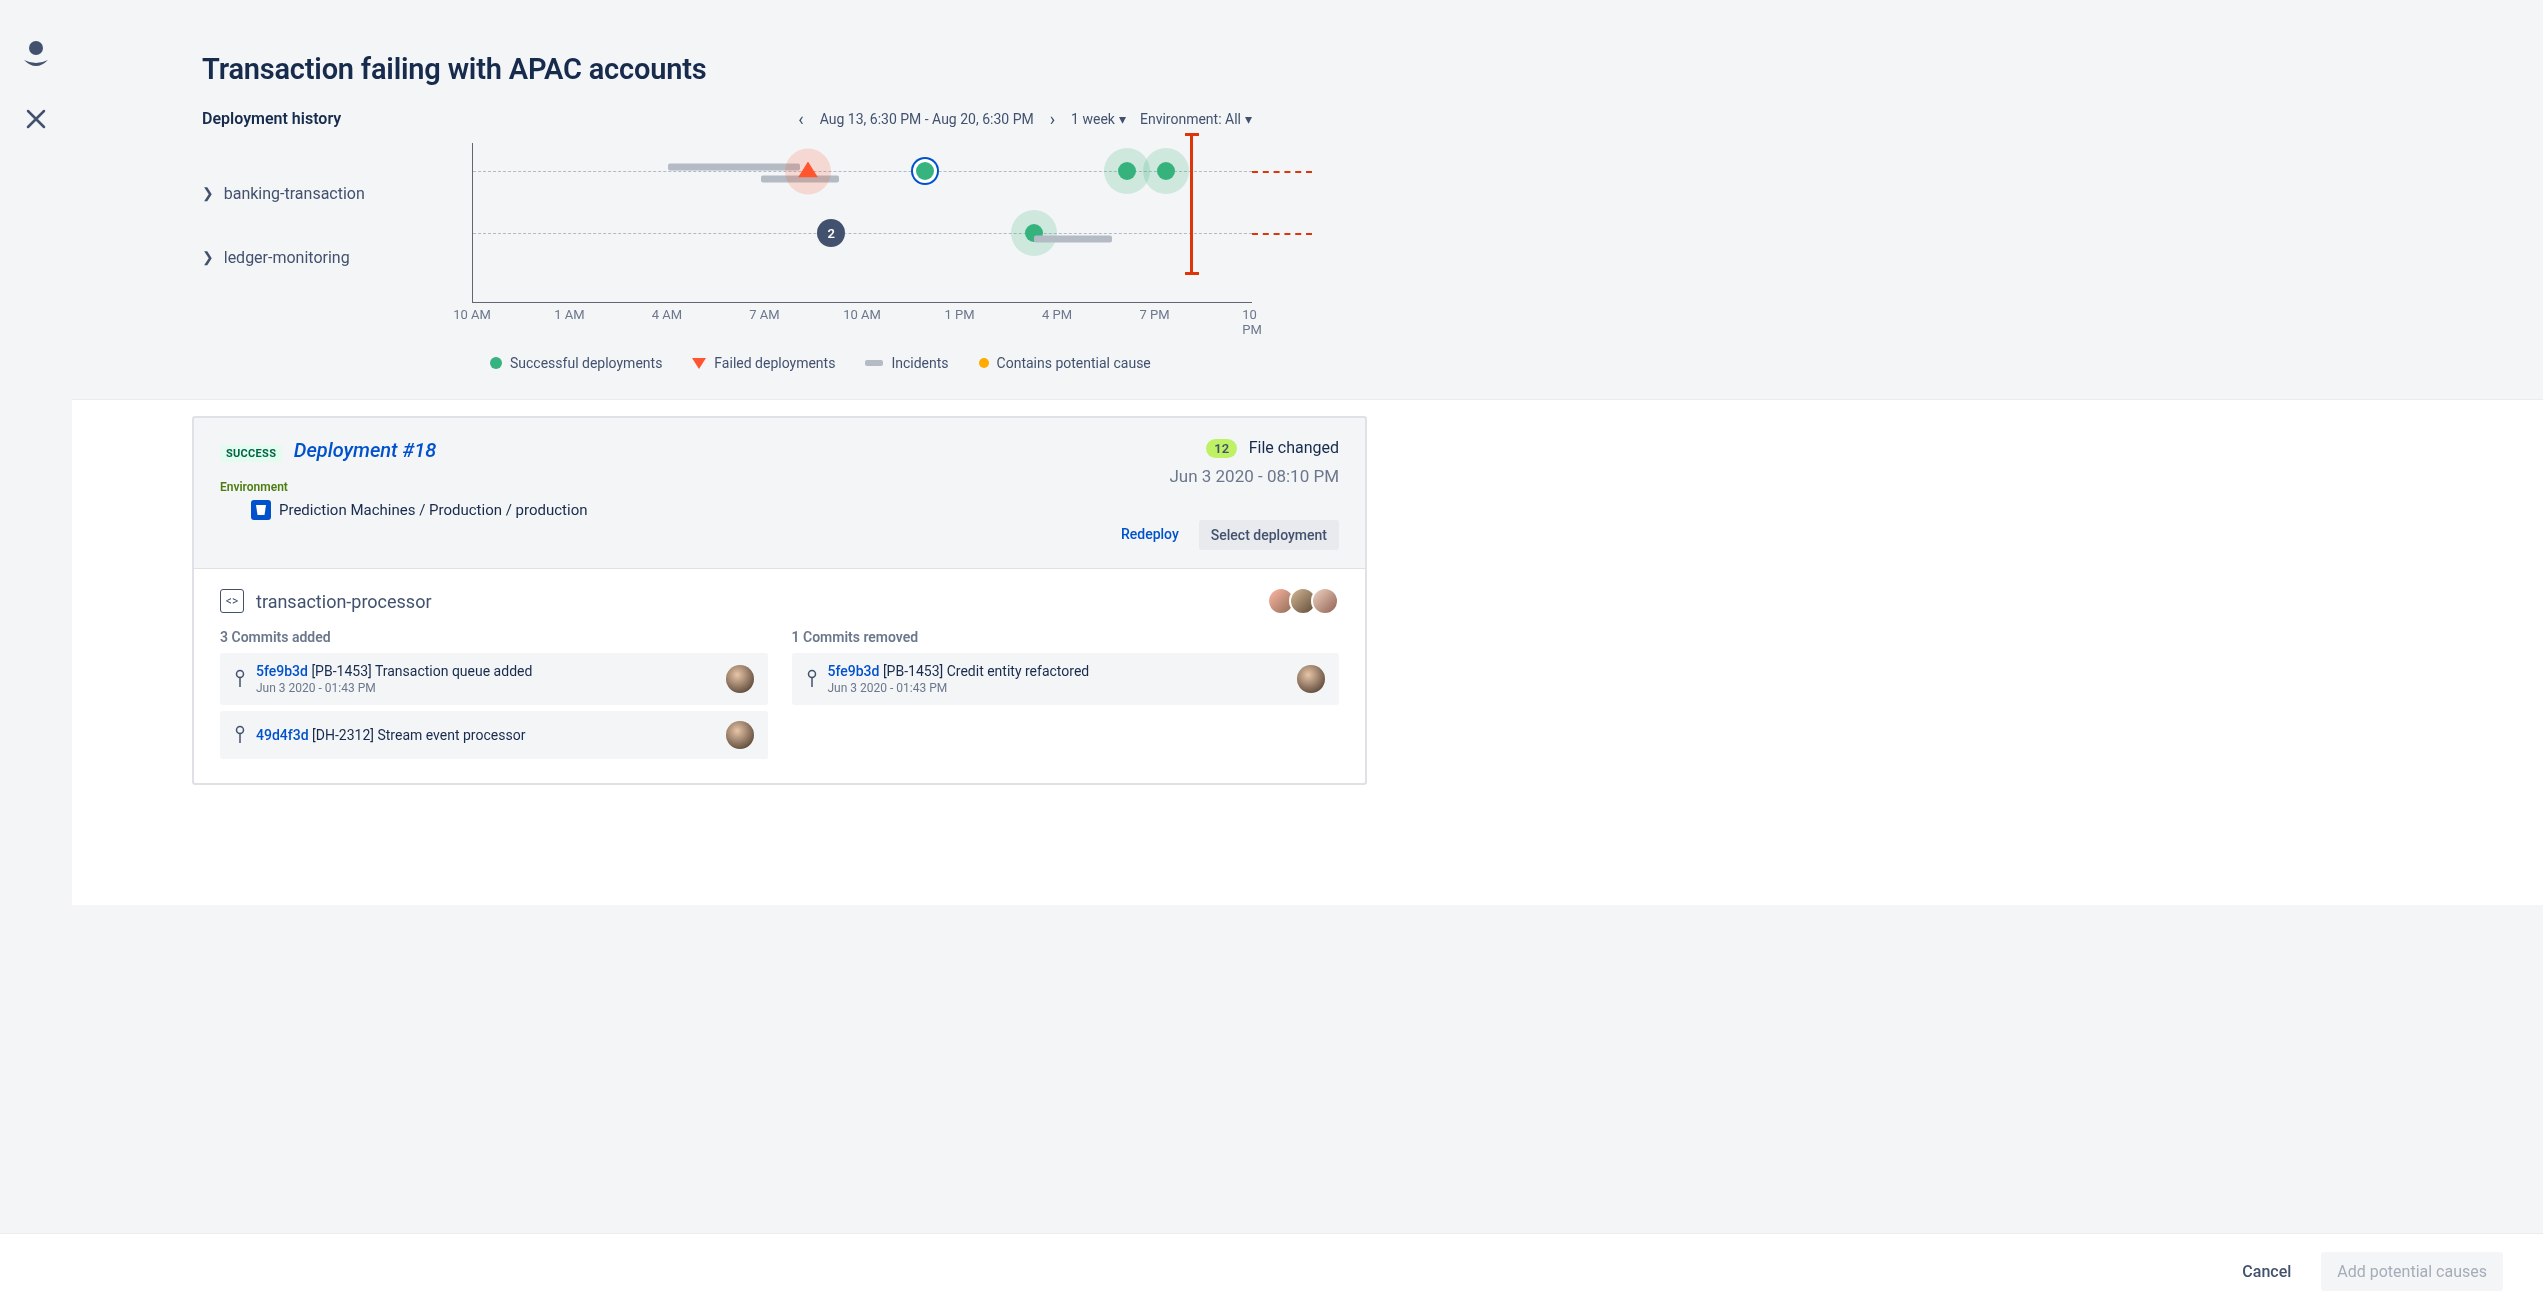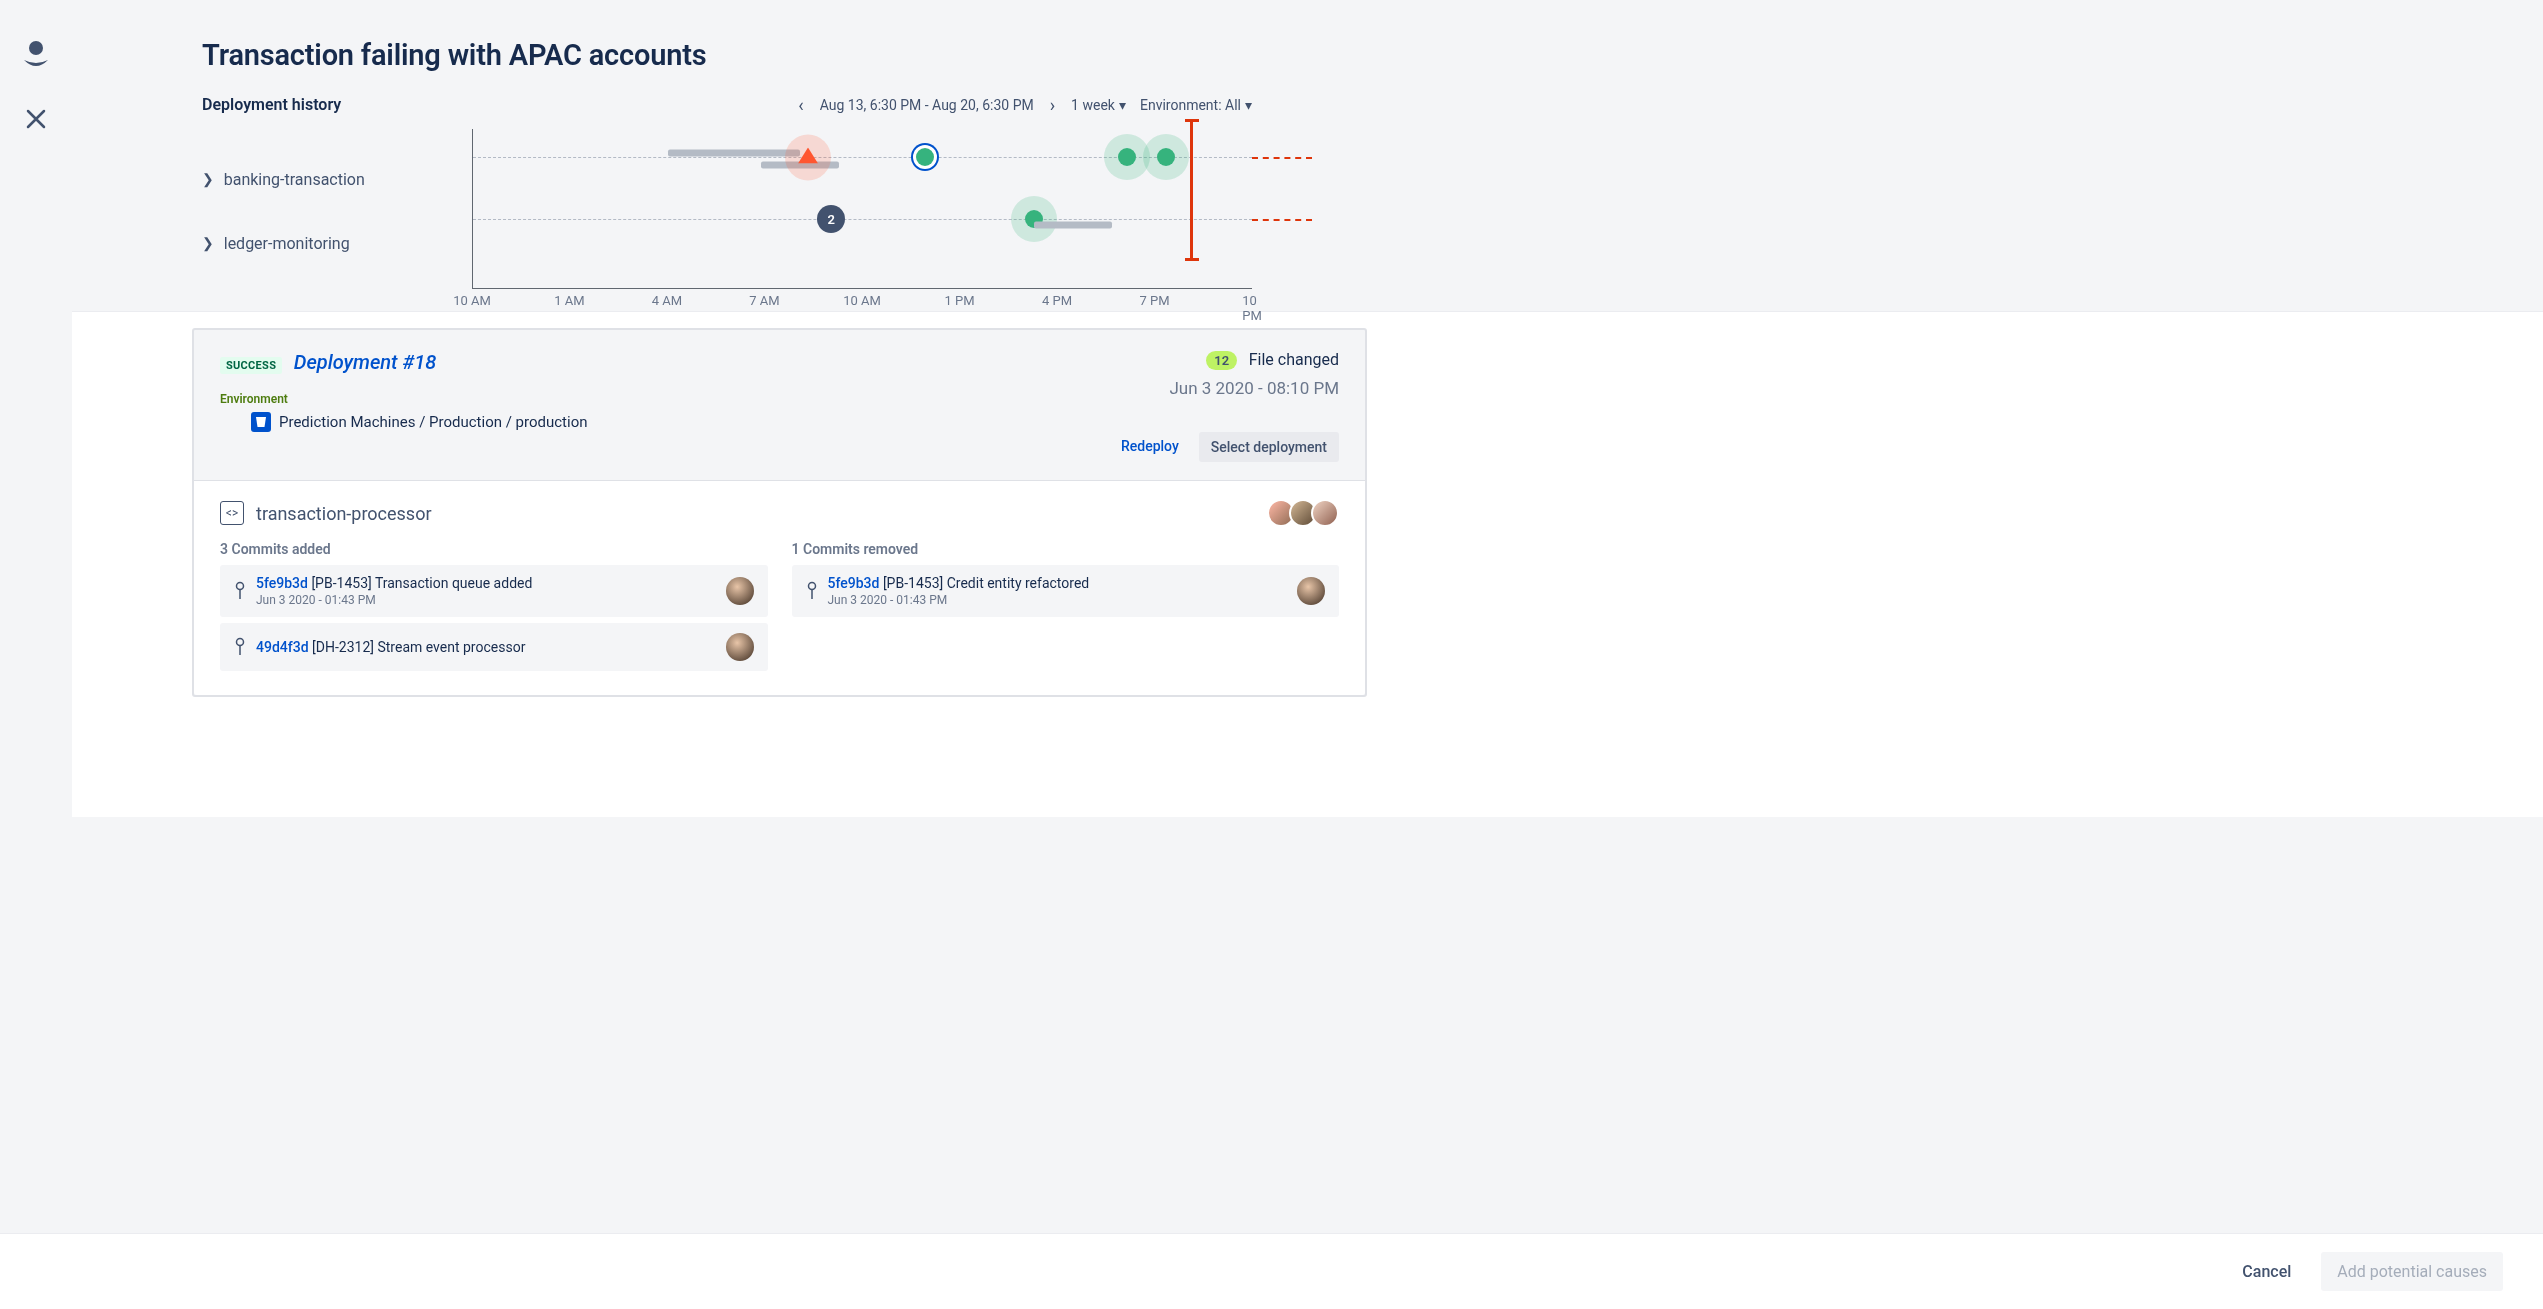--- a/index.html
+++ b/index.html
@@ -1,20 +1,20 @@
 <!DOCTYPE html>
 <html><head>
 <meta charset="utf-8">
 <style>
   * { box-sizing: border-box; margin: 0; padding: 0; }
   body { font-family: -apple-system, BlinkMacSystemFont, "Segoe UI", Roboto, Helvetica, Arial, sans-serif; background: #f4f5f7; color: #172b4d; font-size: 14px; }
   .app { display: flex; min-height: 100vh; }
   .side-rail { width: 72px; padding-top: 40px; display: flex; flex-direction: column; align-items: center; gap: 34px; }
   .side-rail svg { cursor: pointer; }
-  .main-col { flex: 1; padding-top: 38px; }
+  .main-col { flex: 1; padding-top: 52px; }
   .content-wrap { max-width: 1180px; }
   .page-title { font-size: 29px; font-weight: 600; padding-left: 130px; margin-bottom: 22px; letter-spacing: -0.2px; }
   .dh-row { display: flex; align-items: center; padding-left: 130px; margin-bottom: 8px; }
   .dh-title { font-size: 16px; font-weight: 600; flex: 0 0 auto; }
   .dh-controls { margin-left: auto; display: flex; align-items: center; gap: 14px; font-size: 14px; color: #42526e; }
   .dh-controls .nav-arrow { cursor: pointer; font-size: 18px; color: #42526e; padding: 0 2px; }
   .dh-controls .picker { cursor: pointer; display: inline-flex; align-items: center; gap: 4px; }
   .chart-zone { display: flex; padding-left: 130px; margin-top: 14px; }
   .series-labels { width: 270px; padding-top: 18px; }
   .series-label { display: flex; align-items: center; gap: 10px; height: 64px; font-size: 16px; color: #42526e; cursor: pointer; }
@@ -158,20 +158,38 @@
         <span class="tick" style="left:12.5%">1 AM</span>
         <span class="tick" style="left:25%">4 AM</span>
         <span class="tick" style="left:37.5%">7 AM</span>
         <span class="tick" style="left:50%">10 AM</span>
         <span class="tick" style="left:62.5%">1 PM</span>
         <span class="tick" style="left:75%">4 PM</span>
         <span class="tick" style="left:87.5%">7 PM</span>
         <span class="tick" style="left:100%">10 PM</span>
       </div>
 
+      <div class="legend">
+        <div class="item">
+            <span class="lg-dot"></span>
+            <span>Successful deployments</span>
+          </div>
+        <div class="item">
+            <span class="lg-tri"></span>
+            <span>Failed deployments</span>
+          </div>
+        <div class="item">
+            <span class="lg-bar"></span>
+            <span>Incidents</span>
+          </div>
+        <div class="item">
+            <span class="lg-or"></span>
+            <span>Contains potential cause</span>
+          </div>
+      </div>
     </div>
 
     <div class="divider-bg">
       <div class="detail-card">
         <div class="detail-head">
           <div class="left">
             <div>
               <span class="status-badge">SUCCESS</span>
               <a class="dep-link">Deployment #18</a>
             </div>

